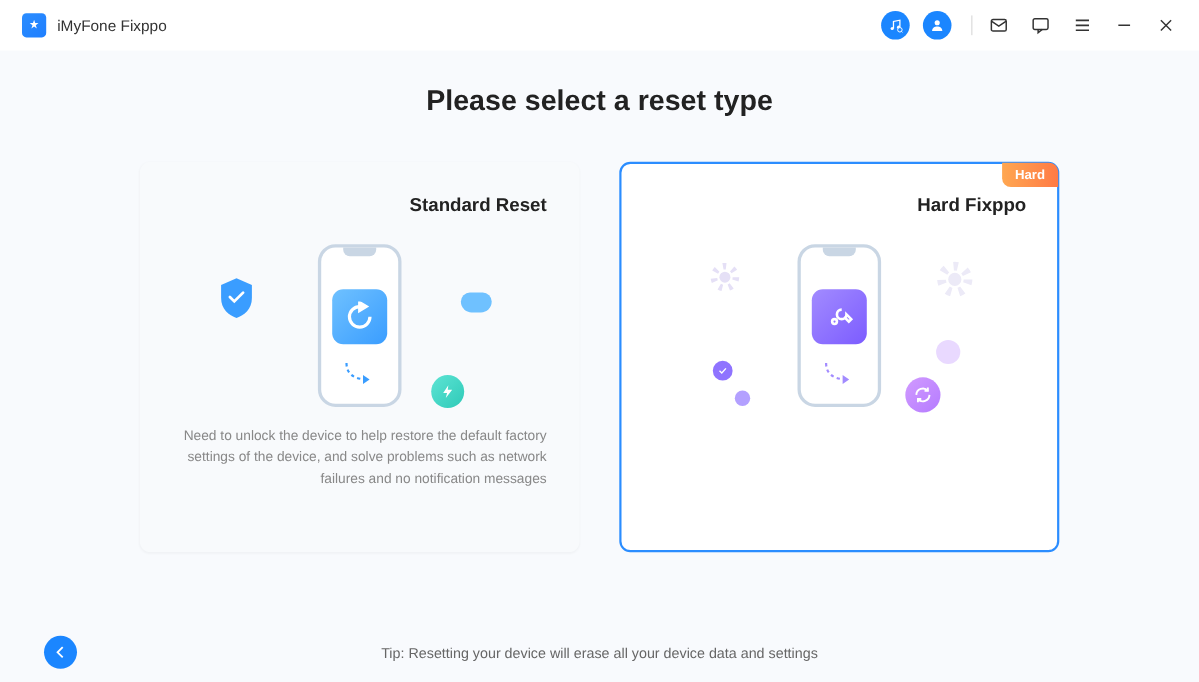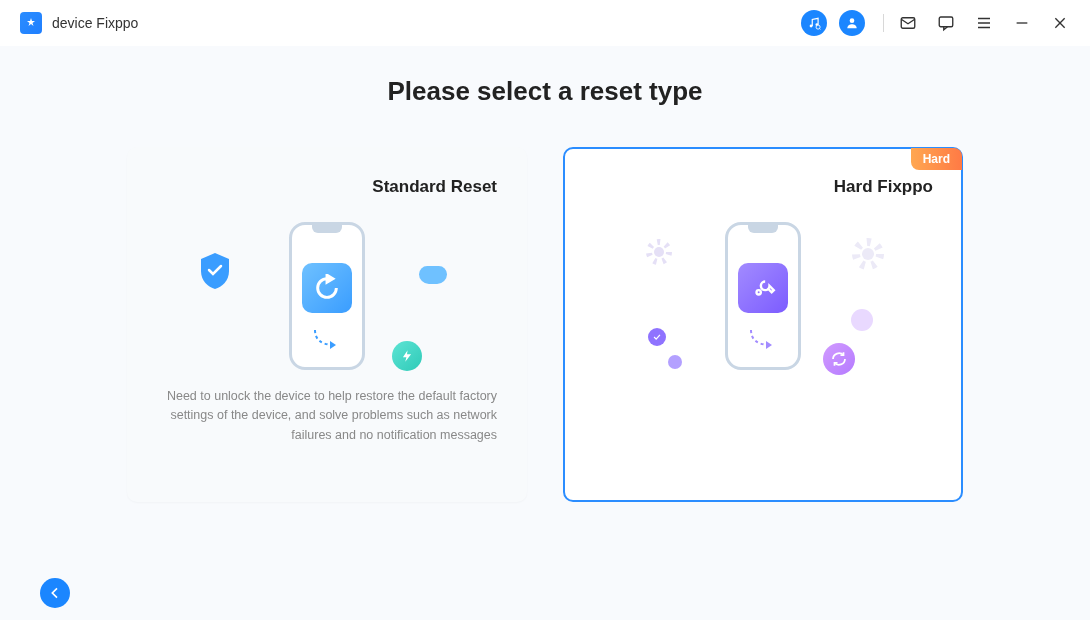--- a/index.html
+++ b/index.html
@@ -146,21 +146,21 @@
 </head>
 <body>
 
 <div class="titlebar">
   <div class="titlebar-left">
     <div class="app-logo-box">
       <svg width="12" height="12" viewBox="0 0 24 24" fill="none">
           <path d="M12 2 L14 8 L20 8 L15 12 L17 18 L12 14 L7 18 L9 12 L4 8 L10 8 Z" fill="#fff"></path>
         </svg>
     </div>
-    <div class="app-name">device Fixppo</div>
+    <div class="app-name">iMyFone Fixppo</div>
   </div>
   <div class="titlebar-right">
     <div class="tb-icon-group-left">
       <div class="circle-icon circle-blue">
         <svg width="14" height="14" viewBox="0 0 24 24">
             <path d="M9 17 V6 l10 -2 v11" stroke="#fff" stroke-width="2" fill="none"></path>
             <circle cx="7" cy="17" r="2.5" fill="#fff"></circle>
             <circle cx="17" cy="15" r="2.5" fill="#fff"></circle>
             <circle cx="19" cy="19" r="3.5" stroke="#fff" stroke-width="1.5" fill="#1b86ff"></circle>
             <path d="M21.5 21.5 L23 23" stroke="#fff" stroke-width="1.5"></path>
@@ -288,13 +288,14 @@
 
   </div>
 </div>
 
 <div class="footer-bar">
   <div class="back-btn">
     <svg width="16" height="16" viewBox="0 0 24 24" fill="none" stroke="#fff" stroke-width="2.5">
         <path d="M15 5 L8 12 L15 19"></path>
       </svg>
   </div>
+  <div class="footer-tip">Tip: Resetting your device will erase all your device data and settings</div>
 </div>
 
 </body></html>

